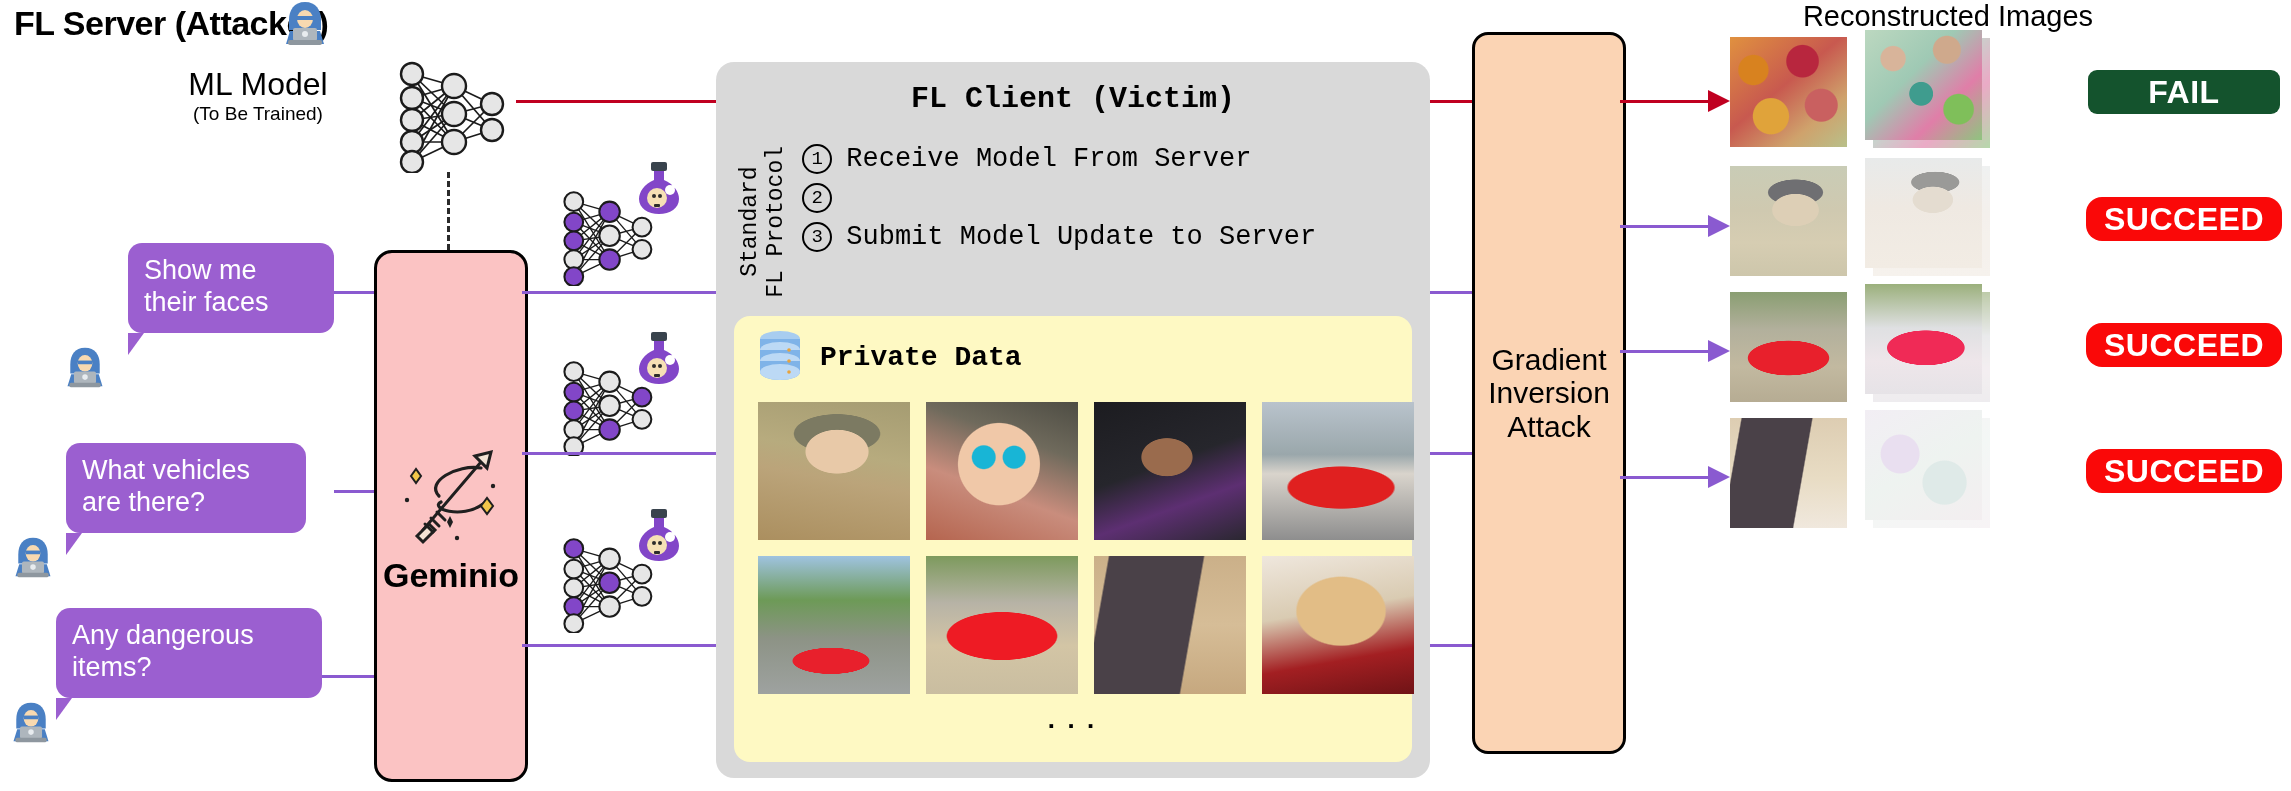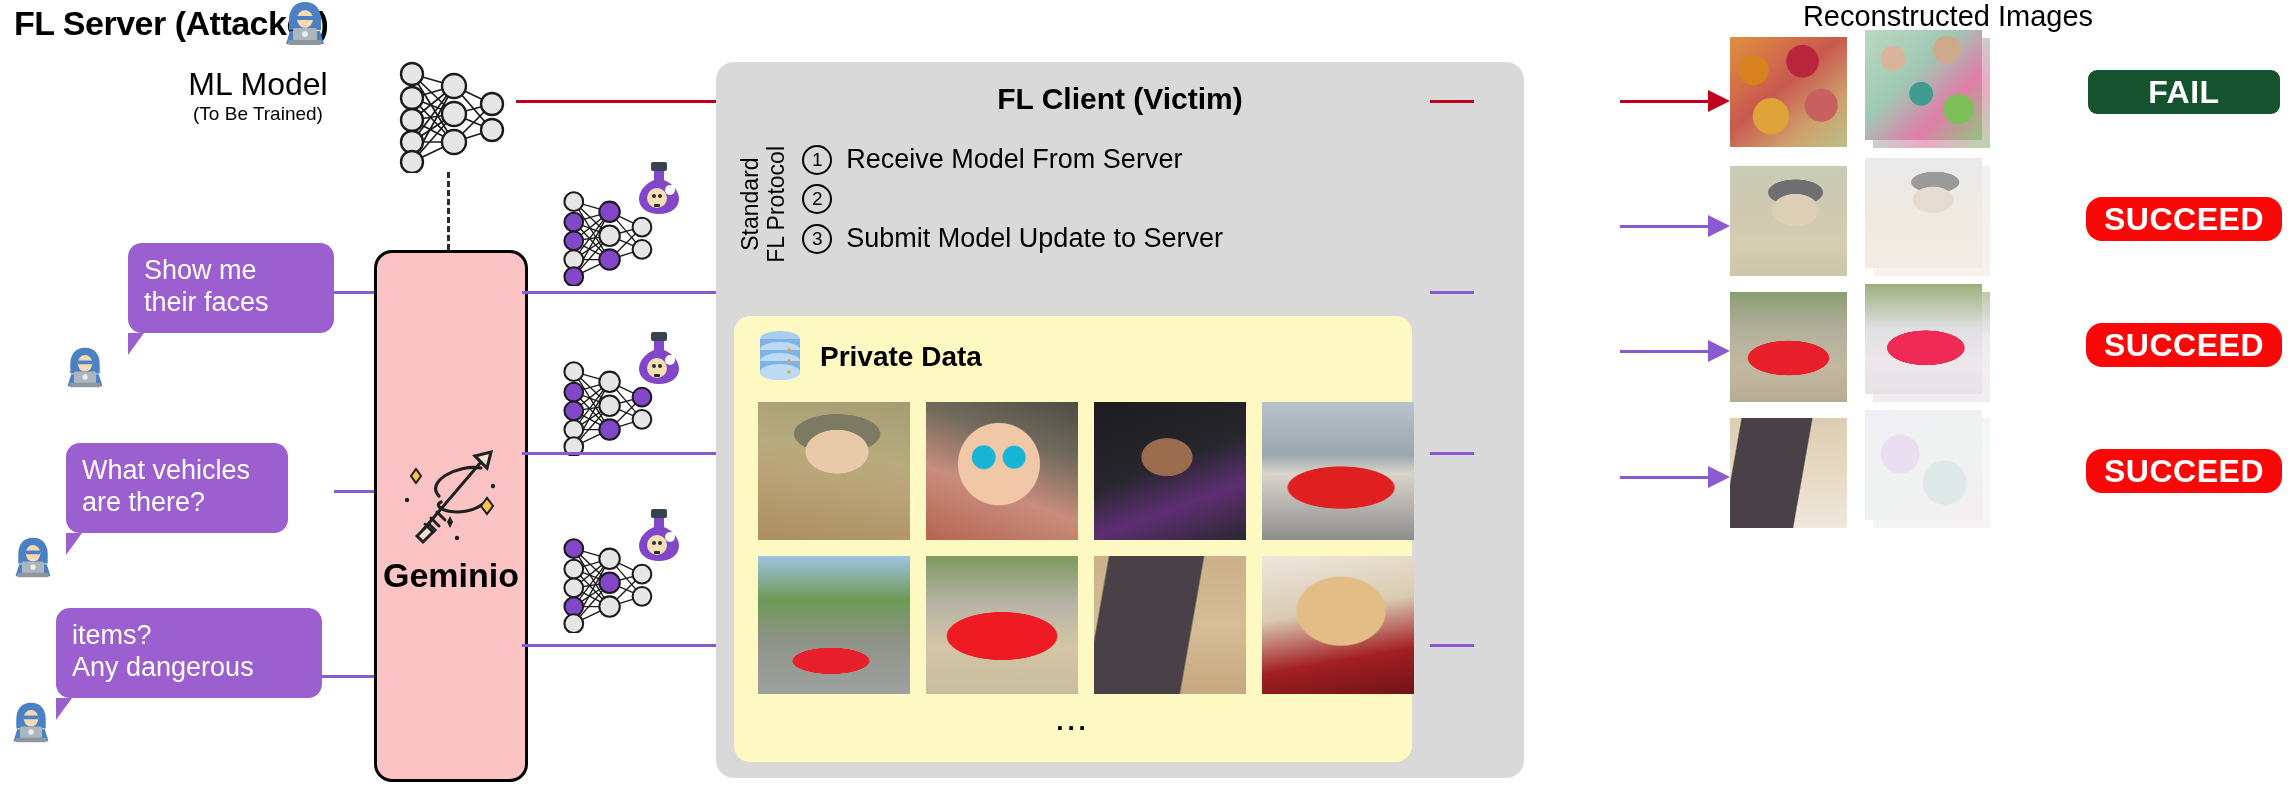--- a/index.html
+++ b/index.html
@@ -195,41 +195,41 @@
     <path d="M25 2 C14 2 9 10 9 20 L9 30 L41 30 L41 20 C41 10 36 2 25 2Z" fill="#4a80c4"></path>
     <ellipse cx="25" cy="19" rx="8" ry="9" fill="#f8d9b0"></ellipse>
     <rect x="17" y="16" width="16" height="4" fill="#4a80c4"></rect>
     <path d="M6 44 L44 44 L40 31 L10 31 Z" fill="#4a80c4"></path>
     <rect x="13" y="28" width="24" height="13" rx="2" fill="#aeb6bd"></rect>
     <circle cx="25" cy="34" r="3" fill="#e8ecef"></circle>
     <rect x="8" y="40" width="34" height="5" rx="2" fill="#8e979f"></rect>
   </svg>
 
   <div class="abs" style="left:66px;top:443px;">
-    <div class="bubble" style="width:222px;">
+    <div class="bubble" style="width:240px;">
       <div>What vehicles</div>
       <div>are there?</div>
     </div>
     <div class="tail" style="left:14px;top:82px;border-left:16px solid #9b5fd0;
          border-bottom:22px solid transparent;border-right:0;"></div>
   </div>
   <svg class="abs" style="left:10px;top:535px;" width="46" height="44" viewBox="0 0 50 46">
     <path d="M25 2 C14 2 9 10 9 20 L9 30 L41 30 L41 20 C41 10 36 2 25 2Z" fill="#4a80c4"></path>
     <ellipse cx="25" cy="19" rx="8" ry="9" fill="#f8d9b0"></ellipse>
     <rect x="17" y="16" width="16" height="4" fill="#4a80c4"></rect>
     <path d="M6 44 L44 44 L40 31 L10 31 Z" fill="#4a80c4"></path>
     <rect x="13" y="28" width="24" height="13" rx="2" fill="#aeb6bd"></rect>
     <circle cx="25" cy="34" r="3" fill="#e8ecef"></circle>
     <rect x="8" y="40" width="34" height="5" rx="2" fill="#8e979f"></rect>
   </svg>
 
   <div class="abs" style="left:56px;top:608px;">
     <div class="bubble" style="width:266px;">
+      <div>Any dangerous</div>
       <div>items?</div>
-      <div>Any dangerous</div>
     </div>
     <div class="tail" style="left:14px;top:82px;border-left:16px solid #9b5fd0;
          border-bottom:22px solid transparent;border-right:0;"></div>
   </div>
   <svg class="abs" style="left:8px;top:700px;" width="46" height="44" viewBox="0 0 50 46">
     <path d="M25 2 C14 2 9 10 9 20 L9 30 L41 30 L41 20 C41 10 36 2 25 2Z" fill="#4a80c4"></path>
     <ellipse cx="25" cy="19" rx="8" ry="9" fill="#f8d9b0"></ellipse>
     <rect x="17" y="16" width="16" height="4" fill="#4a80c4"></rect>
     <path d="M6 44 L44 44 L40 31 L10 31 Z" fill="#4a80c4"></path>
     <rect x="13" y="28" width="24" height="13" rx="2" fill="#aeb6bd"></rect>
@@ -412,21 +412,21 @@
       <rect x="20" y="44" width="6" height="3" rx="1" fill="#2b2b2b"></rect>
       <circle cx="36" cy="30" r="5" fill="#ffffff"></circle>
       <circle cx="41" cy="25" r="3" fill="#ffffff"></circle>
     </svg>
   </div>
 
   <div class="abs hline" style="left:522px;top:291px;width:196px;background:#8a5ad0;"></div>
   <div class="abs hline" style="left:522px;top:452px;width:196px;background:#8a5ad0;"></div>
   <div class="abs hline" style="left:522px;top:644px;width:196px;background:#8a5ad0;"></div>
 
-  <div class="abs client-box" style="left:716px;top:62px;width:808px;height:716px;">
+  <div class="abs client-box" style="left:716px;top:62px;width:714px;height:716px;font-family:Liberation Mono, monospace;">
     <div class="client-title" style="margin-top:20px;">FL Client (Victim)</div>
 
     <div style="position:absolute;left:22px;top:78px;display:flex;align-items:flex-start;">
       <div style="display:flex;gap:2px;margin-right:14px;margin-top:6px;">
         <div class="vert-label">Standard</div>
         <div class="vert-label">FL Protocol</div>
       </div>
       <div style="margin-top:4px;">
         <div class="step-row">
           <div class="step-num">1</div>
@@ -474,20 +474,27 @@
 
       <div class="abs ellipsis" style="left:0;top:390px;width:678px;">...</div>
     </div>
   </div>
 
   <div class="abs hline" style="left:1430px;top:100px;width:44px;background:#c00020;"></div>
   <div class="abs hline" style="left:1430px;top:291px;width:44px;background:#8a5ad0;"></div>
   <div class="abs hline" style="left:1430px;top:452px;width:44px;background:#8a5ad0;"></div>
   <div class="abs hline" style="left:1430px;top:644px;width:44px;background:#8a5ad0;"></div>
 
+  <div class="abs attack-box" style="left:1472px;top:32px;width:148px;height:716px;">
+    <div class="attack-label">
+      <div>Gradient</div>
+      <div>Inversion</div>
+      <div>Attack</div>
+    </div>
+  </div>
 
   <div class="abs hline" style="left:1620px;top:100px;width:90px;background:#c00020;"></div>
   <div class="abs arrowhead" style="left:1708px;top:90px;border-left:22px solid #c00020;"></div>
 
   <div class="abs hline" style="left:1620px;top:225px;width:90px;background:#8a5ad0;"></div>
   <div class="abs arrowhead" style="left:1708px;top:215px;border-left:22px solid #8a5ad0;"></div>
 
   <div class="abs hline" style="left:1620px;top:350px;width:90px;background:#8a5ad0;"></div>
   <div class="abs arrowhead" style="left:1708px;top:340px;border-left:22px solid #8a5ad0;"></div>
 

